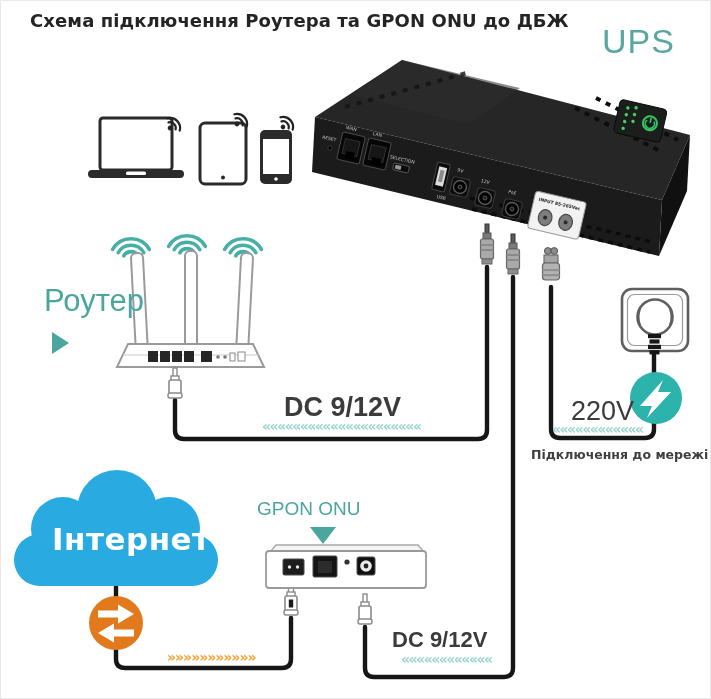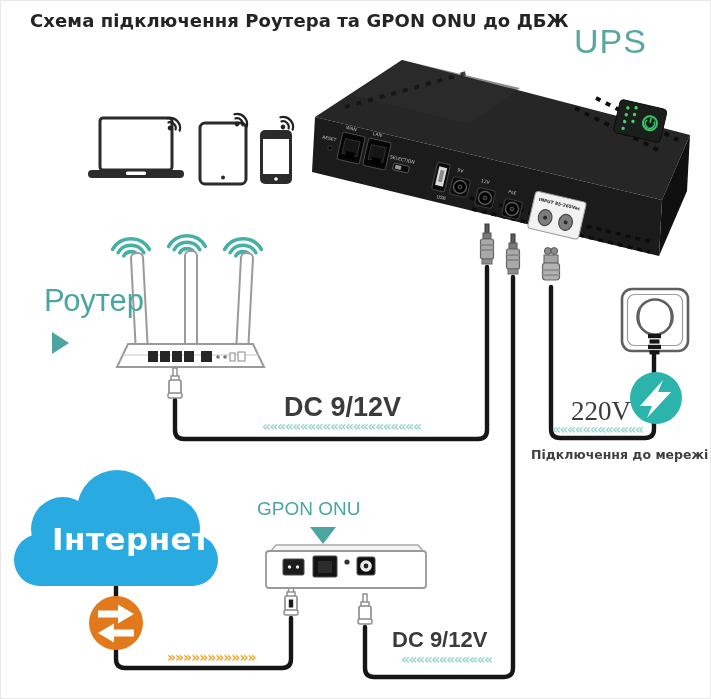--- a/index.html
+++ b/index.html
@@ -4,30 +4,30 @@
 <style>
   html,body{margin:0;padding:0;background:#fff;}
   .canvas{
     position:relative;width:711px;height:699px;background:#ffffff;
     font-family:"DejaVu Sans",sans-serif;overflow:hidden;
     box-shadow:inset 0 0 0 1px #e9e9e9;
   }
   .abs{position:absolute;}
   .lbl{position:absolute;white-space:nowrap;}
   .title{left:30px;top:10px;font-size:18px;font-weight:600;color:#242424;letter-spacing:.1px;}
-  .ups-label{left:574px;top:22px;font-size:34px;color:#58a7a1;font-family:"Liberation Sans",sans-serif;letter-spacing:1px;}
+  .ups-label{left:602px;top:22px;font-size:34px;color:#58a7a1;font-family:"Liberation Sans",sans-serif;letter-spacing:1px;}
   .router-label{left:28px;top:283px;font-size:31px;color:#4ba69f;font-family:"Liberation Sans",sans-serif;margin-left:16px;}
   .tri-right{left:52px;top:332px;width:0;height:0;border-top:11px solid transparent;border-bottom:11px solid transparent;border-left:17px solid #4ba69f;}
   .dc-router{left:284px;top:392px;font-size:27px;font-weight:bold;color:#3b3b3b;font-family:"Liberation Sans",sans-serif;}
   .chev{font-weight:bold;letter-spacing:-1.5px;color:#9ad4cf;font-size:14px;}
   .chev-left{left:262px;top:418px;}
   .chev-onu{left:401px;top:651px;}
   .chev-outlet{left:552px;top:421px;}
   .chev-inet{left:167px;top:649px;color:#f0a22e;letter-spacing:-1px;}
-  .v220{left:571px;top:396px;font-size:27px;font-weight:500;color:#3b3b3b;font-family:Liberation Serif, serif;}
+  .v220{left:571px;top:396px;font-size:27px;font-weight:500;color:#3b3b3b;font-family:Liberation Sans, sans-serif;}
   .outlet-cap{left:531px;top:447px;font-size:12.5px;font-weight:600;color:#3f3f3f;}
   .inet{left:52px;top:521px;font-size:31px;font-weight:bold;color:#ffffff;letter-spacing:.5px;}
   .gpon-label{left:257px;top:498px;font-size:19px;color:#4ba69f;font-family:"Liberation Sans",sans-serif;}
   .tri-down{left:310px;top:527px;width:0;height:0;border-left:13px solid transparent;border-right:13px solid transparent;border-top:17px solid #4ba69f;}
   .dc-onu{left:392px;top:627px;font-size:22px;font-weight:bold;color:#3b3b3b;font-family:"Liberation Sans",sans-serif;}
   svg text.port-lbl{font-family:"DejaVu Sans",sans-serif;font-size:4.5px;fill:#c2c2c2;text-anchor:middle;}
   svg text.inlet-lbl{font-family:"DejaVu Sans",sans-serif;font-size:4.4px;fill:#1c1c1c;text-anchor:middle;font-weight:bold;}
 </style>
 </head>
 <body>

